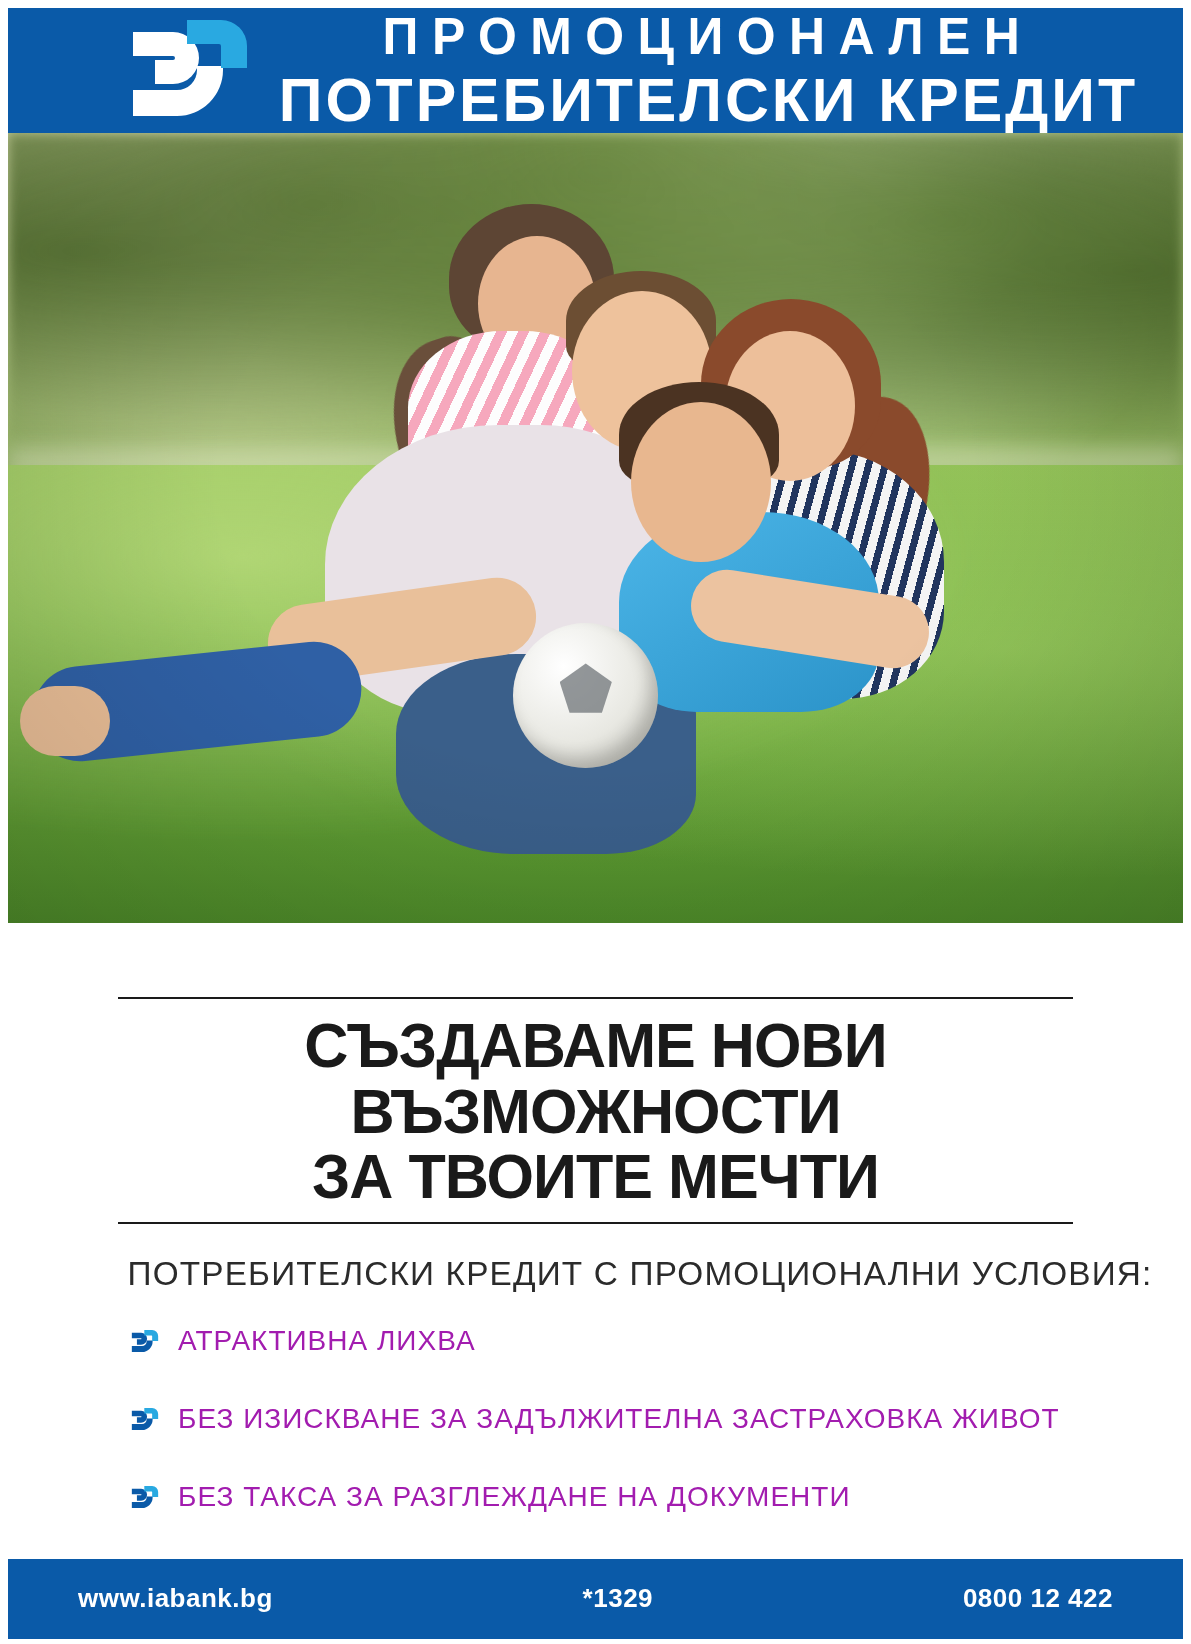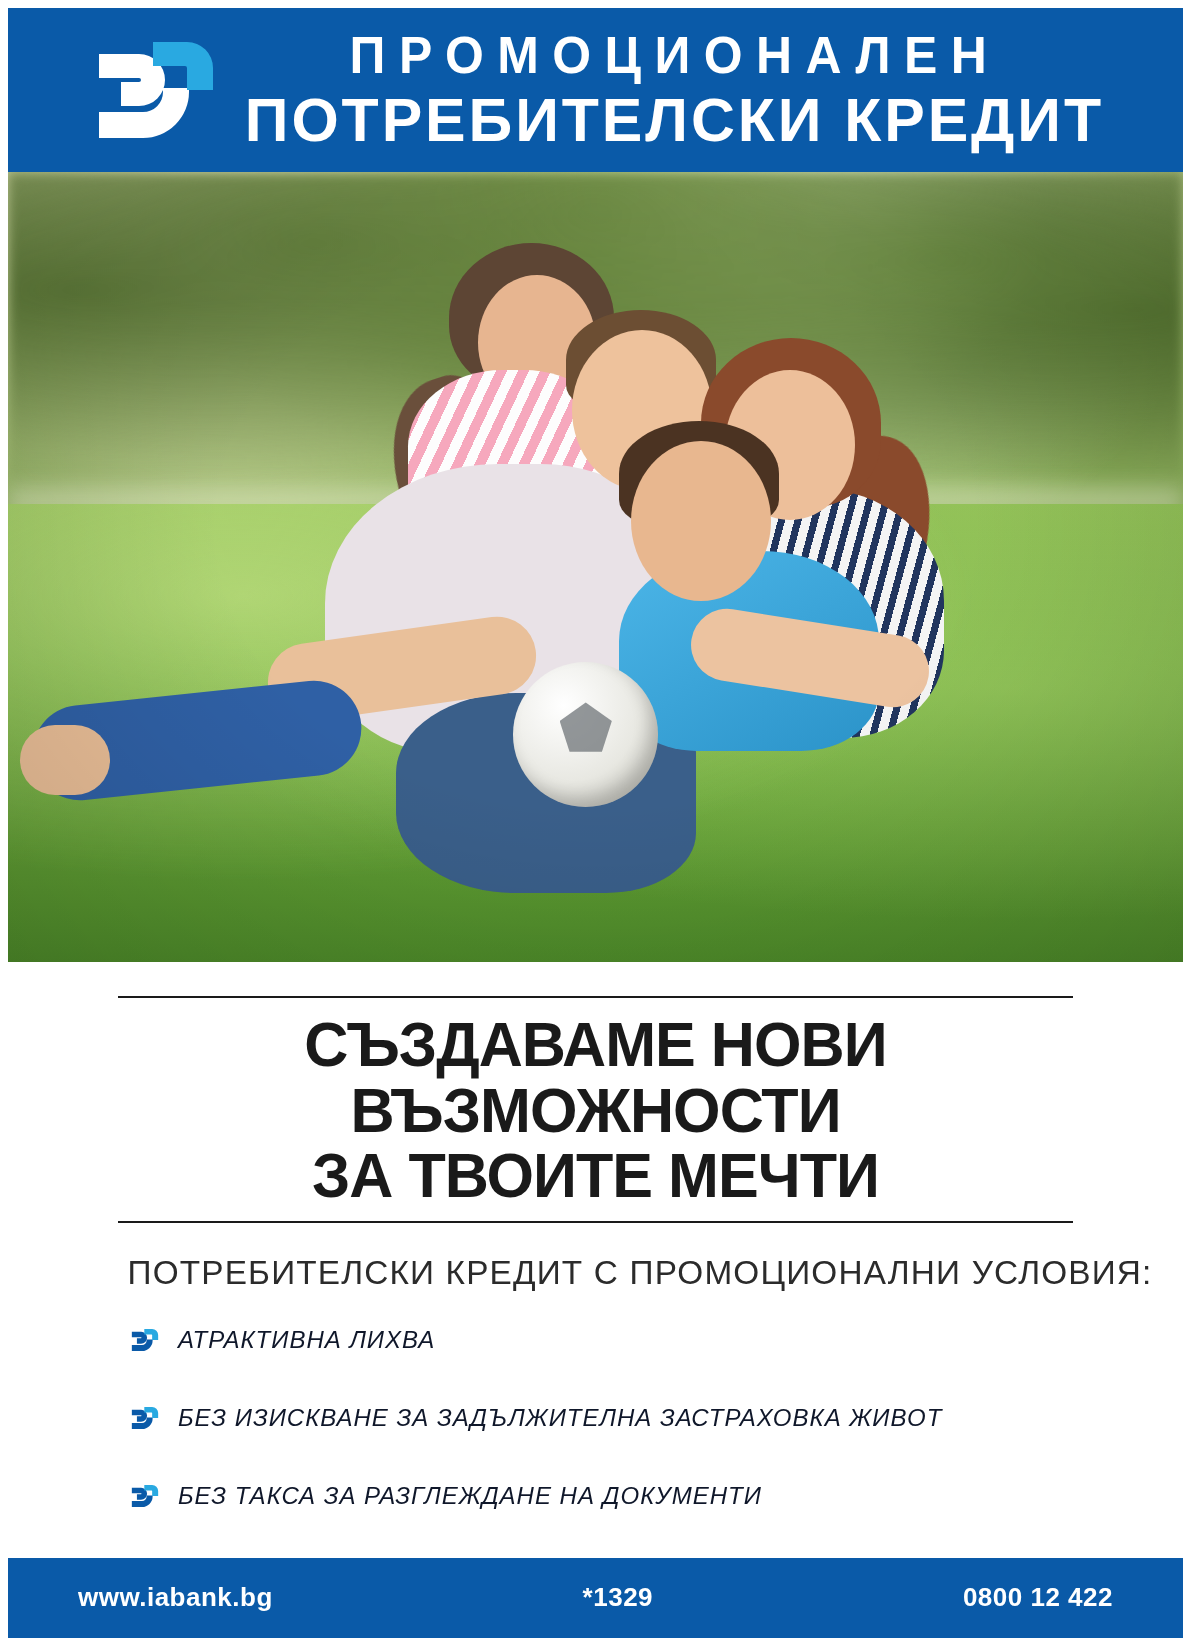--- a/index.html
+++ b/index.html
@@ -23,24 +23,24 @@
     box-sizing: border-box;
     padding: 8px 8px 0 8px;
     display: flex;
     flex-direction: column;
   }
 
   
   .header {
     position: relative;
     background: #0a5aa8;
-    height: 164px;
-    display: flex;
-    align-items: center;
+    height: 125px;
+    display: flex;
     flex: 0 0 auto;
+    padding-left: 34px;
   }
   .logo-wrap {
     width: 140px;
     height: 120px;
     margin-left: 78px;
     margin-right: 10px;
     display: flex;
     align-items: center;
     justify-content: center;
     flex: 0 0 auto;
@@ -166,20 +166,21 @@
   .hero-vignette {
     position:absolute; inset:0;
     background: radial-gradient(ellipse at 50% 45%, rgba(0,0,0,0) 45%, rgba(0,0,0,0.14) 100%);
   }
 
   
   .content {
     flex: 1 1 auto;
     padding: 34px 110px 0 110px;
     box-sizing: border-box;
+    margin-top: 40px;
   }
   .rule {
     border-top: 2px solid #1a1a1a;
     width: 100%;
   }
   .headline {
     text-align: center;
     font-weight: bold;
     color: #1a1a1a;
     font-size: 63px;
@@ -204,24 +205,23 @@
     padding-left: 12px;
   }
   .bullet {
     display: flex;
     align-items: center;
     gap: 18px;
     margin-bottom: 46px;
   }
   .bullet-icon { width: 30px; height: 32px; flex: 0 0 auto; }
   .bullet-text {
-    color: #0f172a;
-    font-size: 24px;
+    color: #a21caf;
+    font-size: 28px;
     letter-spacing: 1px;
-    font-style: italic;
   }
 
   
   .footer {
     flex: 0 0 auto;
     height: 80px;
     background: #0a5aa8;
     display: flex;
     align-items: center;
     justify-content: space-between;

